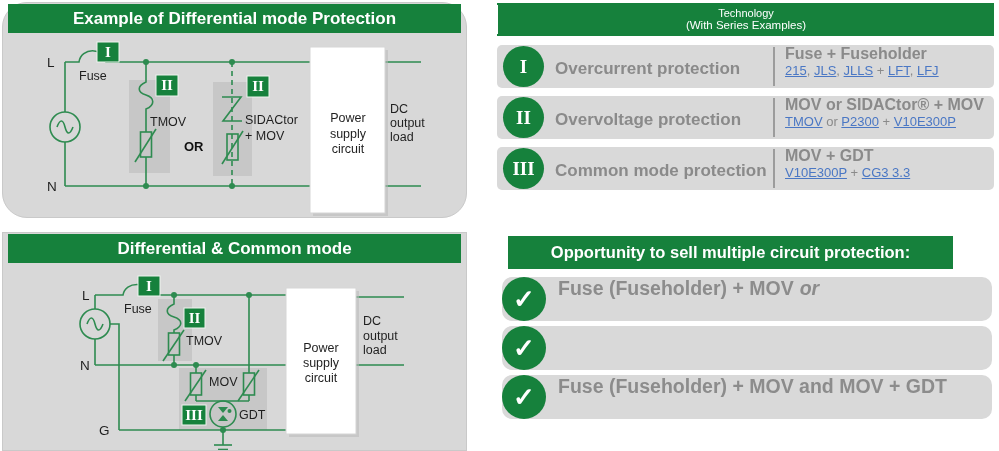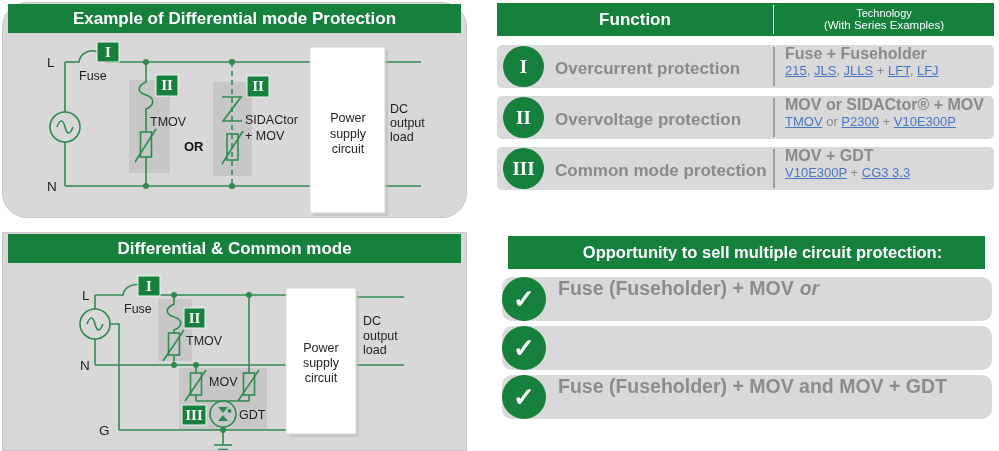--- a/index.html
+++ b/index.html
@@ -42,21 +42,21 @@
   .fn-label{position:absolute;left:58px;top:0;height:48px;display:flex;align-items:center;
     font-weight:bold;font-size:17px;color:#8a8a8a;}
   .row-divider{position:absolute;left:276px;top:2px;bottom:2px;width:2px;background:#9c9c9c;}
   .tech-cell{position:absolute;left:288px;right:4px;top:0;height:43px;display:flex;flex-direction:column;justify-content:flex-start;}
   .tech-title{font-weight:bold;font-size:16px;color:#8a8a8a;line-height:18px;white-space:nowrap;}
   .tech-series{font-size:13px;line-height:15px;color:#8a8a8a;white-space:nowrap;}
   .tech-series .lnk{color:#4a77c4;text-decoration:underline;cursor:pointer;}
 
   
   .opp-banner{position:absolute;left:508px;top:236px;width:445px;height:33px;background:#16813c;
-    color:#fff;font-weight:bold;font-size:16.5px;display:flex;align-items:center;justify-content:center;padding-left:32px;}
+    color:#fff;font-weight:bold;font-size:16.5px;display:flex;align-items:center;justify-content:center;}
   .opp-item{position:absolute;left:502px;width:490px;height:44px;background:#d9d9d9;border-radius:10px;}
   .opp-check{position:absolute;left:0;top:0;width:44px;height:44px;border-radius:50%;background:#16813c;
     color:#fff;display:flex;align-items:center;justify-content:center;font-size:26px;font-weight:bold;}
   .opp-text{position:absolute;left:56px;top:0;height:44px;display:flex;
     font-weight:bold;font-size:19.5px;color:#8c8c8c;white-space:nowrap;}
   .opp-text i{margin-left:6px;}
 </style>
 </head>
 <body>
 
@@ -226,21 +226,20 @@
       <g>
         <text class="lbl" x="360" y="61">DC</text>
         <text class="lbl" x="360" y="76">output</text>
         <text class="lbl" x="360" y="90">load</text>
       </g>
     </svg>
   </div>
 
   <div class="func-table">
     <div class="ft-header">
-      <div class="ft-h-left">Function</div>
       <div class="ft-h-div"></div>
       <div class="ft-h-right">
         <span class="t1">Technology</span>
         <span class="t2">(With Series Examples)</span>
       </div>
     </div>
     <div>
         <div class="t-row">
           <div class="num-circle">I</div>
           <div class="fn-label">Overcurrent protection</div>

